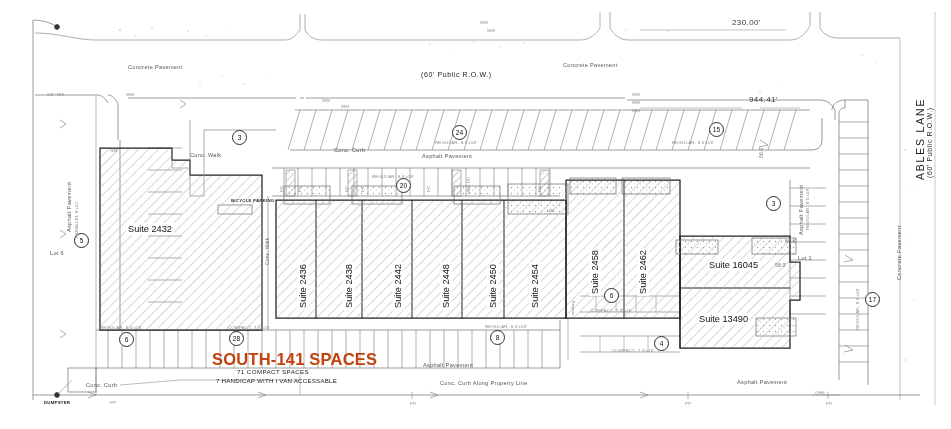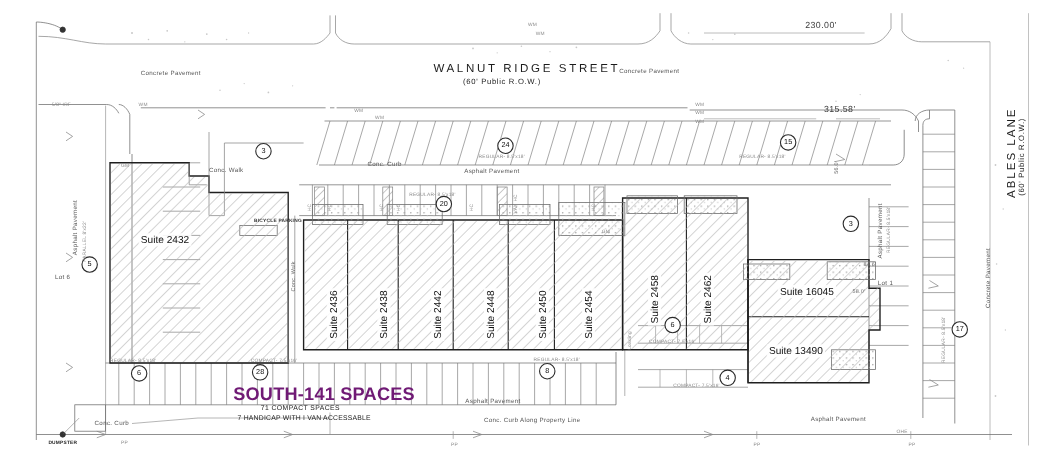--- a/index.html
+++ b/index.html
@@ -8,21 +8,21 @@
   .lbl{position:absolute;color:#2b2b2b;white-space:nowrap;font-family:"Liberation Sans",sans-serif;}
   .tiny{font-size:4.4px;color:#8a8a8a;letter-spacing:.2px;}
   .tiny2{font-size:5px;color:#6d6d6d;letter-spacing:.2px;}
   .small{font-size:5.6px;color:#555;letter-spacing:.3px;}
   .suite{font-size:9.2px;color:#111;background:rgba(255,255,255,.88);padding:1px 2px;}
   .vsuite{font-size:9.2px;color:#111;background:rgba(255,255,255,.88);padding:1px 2px;
           transform-origin:0 0;transform:rotate(-90deg);}
   .street{font-size:10.5px;color:#1c1c1c;letter-spacing:2.4px;}
   .streetsub{font-size:7px;color:#1c1c1c;letter-spacing:.6px;}
   .dim{font-size:8px;color:#3a3a3a;letter-spacing:.4px;}
-  .bigttl{font-size:16.5px;font-weight:bold;color:#701a75;letter-spacing:.2px;}
+  .bigttl{font-size:16.5px;font-weight:bold;color:#c2410c;letter-spacing:.2px;}
   .subttl{font-size:6.2px;color:#222;letter-spacing:.4px;}
   .subttl2{font-size:6.2px;color:#222;letter-spacing:.2px;}
   .rot90{transform-origin:0 0;transform:rotate(-90deg);}
   .circ{position:absolute;border:1.1px solid #2a2a2a;border-radius:50%;
         width:13px;height:13px;background:#fff;color:#111;font-size:6.6px;
         display:flex;align-items:center;justify-content:center;font-family:"Liberation Sans",sans-serif;}
   svg{position:absolute;left:0;top:0;}
 </style>
 </head>
 <body>
@@ -359,36 +359,35 @@
 
   <svg width="951" height="429" style="pointer-events:none">
     <g fill="url(#hatch45)" stroke="none" opacity="0.95">
       <path d="M101,149 L171,149 L171,161 L189,161 L189,176 L261,176 L261,329 L101,329 Z"></path>
       <rect x="277" y="201" width="288" height="116"></rect>
       <rect x="567" y="181" width="112" height="136"></rect>
       <path d="M681,237 L789,237 L789,261 L799,261 L799,299 L789,299 L789,347 L681,347 Z"></path>
     </g>
   </svg>
 
-  <div class="lbl street" style="left:394px;top:56px;">WALNUT RIDGE STREET</div>
   <div class="lbl streetsub" style="left:421px;top:71px;">(60' Public R.O.W.)</div>
 
   <div class="lbl street rot90" style="left:914px;top:180px;letter-spacing:1.8px;">ABLES LANE</div>
   <div class="lbl streetsub rot90" style="left:926px;top:178px;">(60' Public R.O.W.)</div>
 
   <div class="lbl dim" style="left:732px;top:18px;">230.00'</div>
-  <div class="lbl dim" style="left:749px;top:95px;">315.58'</div>
+  <div class="lbl dim" style="left:749px;top:95px;">944.41'</div>
   <div class="lbl tiny2 rot90" style="left:758px;top:158px;">56.0'</div>
   <div class="lbl tiny2" style="left:785px;top:238px;">84.6'</div>
   <div class="lbl tiny2" style="left:775px;top:262px;">58.0'</div>
 
   <div class="lbl small" style="left:50px;top:250px;">Lot 6</div>
   <div class="lbl small" style="left:798px;top:255px;">Lot 1</div>
 
-  <div class="lbl suite" style="left:126px;top:212px;">Suite 2432</div>
+  <div class="lbl suite" style="left:126px;top:223px;">Suite 2432</div>
 
   <div class="lbl vsuite" style="left:297px;top:310px;">Suite 2436</div>
   <div class="lbl vsuite" style="left:343px;top:310px;">Suite 2438</div>
   <div class="lbl vsuite" style="left:392px;top:310px;">Suite 2442</div>
   <div class="lbl vsuite" style="left:440px;top:310px;">Suite 2448</div>
   <div class="lbl vsuite" style="left:487px;top:310px;">Suite 2450</div>
   <div class="lbl vsuite" style="left:529px;top:310px;">Suite 2454</div>
   <div class="lbl vsuite" style="left:589px;top:296px;">Suite 2458</div>
   <div class="lbl vsuite" style="left:637px;top:296px;">Suite 2462</div>
 

